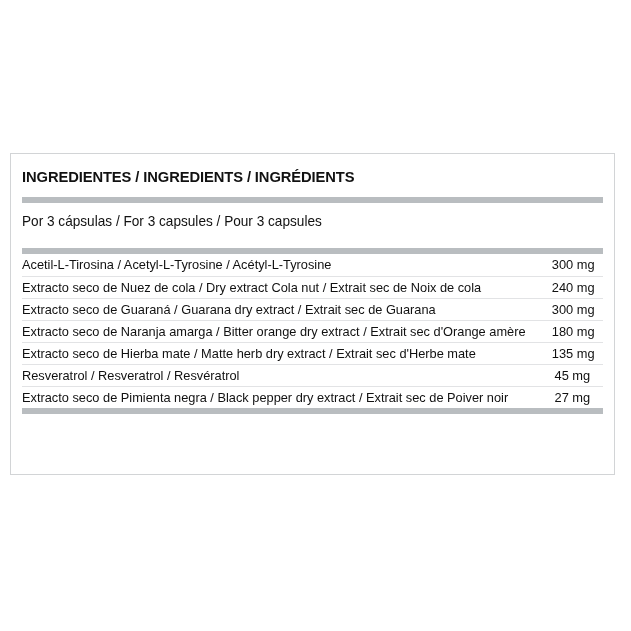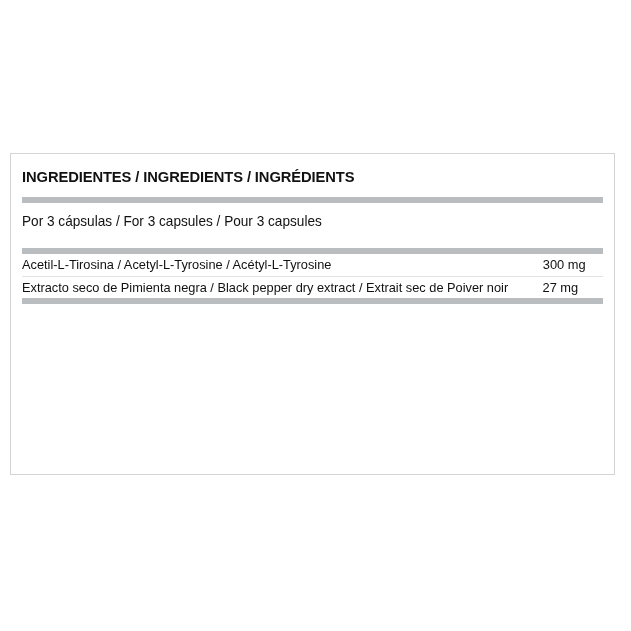--- a/index.html
+++ b/index.html
@@ -89,21 +89,21 @@
     text-align: left;
     padding-right: 4px;
   }
   td.name-cell > span {
     display: inline-block;
     transform: scaleX(0.955);
     transform-origin: left center;
   }
   td.amount-cell {
     width: 62px;
-    text-align: left;
+    text-align: center;
   }
   td.amount-cell > span {
     display: inline-block;
     transform: scaleX(0.96);
     transform-origin: right center;
   }
 </style>
 </head>
 <body>
 
@@ -120,20 +120,40 @@
 
       <div class="bar-thick"></div>
 
       <table class="ing-table">
         <tbody>
           <tr>
             <td class="name-cell"><span>Acetil-L-Tirosina / Acetyl-L-Tyrosine / Acétyl-L-Tyrosine</span></td>
             <td class="amount-cell"><span>300 mg</span></td>
           </tr>
           <tr>
+            <td class="name-cell"><span>Extracto seco de Nuez de cola / Dry extract Cola nut / Extrait sec de Noix de cola</span></td>
+            <td class="amount-cell"><span>240 mg</span></td>
+          </tr>
+          <tr>
+            <td class="name-cell"><span>Extracto seco de Guaraná / Guarana dry extract / Extrait sec de Guarana</span></td>
+            <td class="amount-cell"><span>300 mg</span></td>
+          </tr>
+          <tr>
+            <td class="name-cell"><span>Extracto seco de Naranja amarga / Bitter orange dry extract / Extrait sec d'Orange amère</span></td>
+            <td class="amount-cell"><span>180 mg</span></td>
+          </tr>
+          <tr>
+            <td class="name-cell"><span>Extracto seco de Hierba mate / Matte herb dry extract / Extrait sec d'Herbe mate</span></td>
+            <td class="amount-cell"><span>135 mg</span></td>
+          </tr>
+          <tr>
+            <td class="name-cell"><span>Resveratrol / Resveratrol / Resvératrol</span></td>
+            <td class="amount-cell"><span>45 mg</span></td>
+          </tr>
+          <tr>
             <td class="name-cell"><span>Extracto seco de Pimienta negra / Black pepper dry extract / Extrait sec de Poiver noir</span></td>
             <td class="amount-cell"><span>27 mg</span></td>
           </tr>
         </tbody>
       </table>
 
       <div class="bar-thick bottom"></div>
 
     </div>
   </div>

